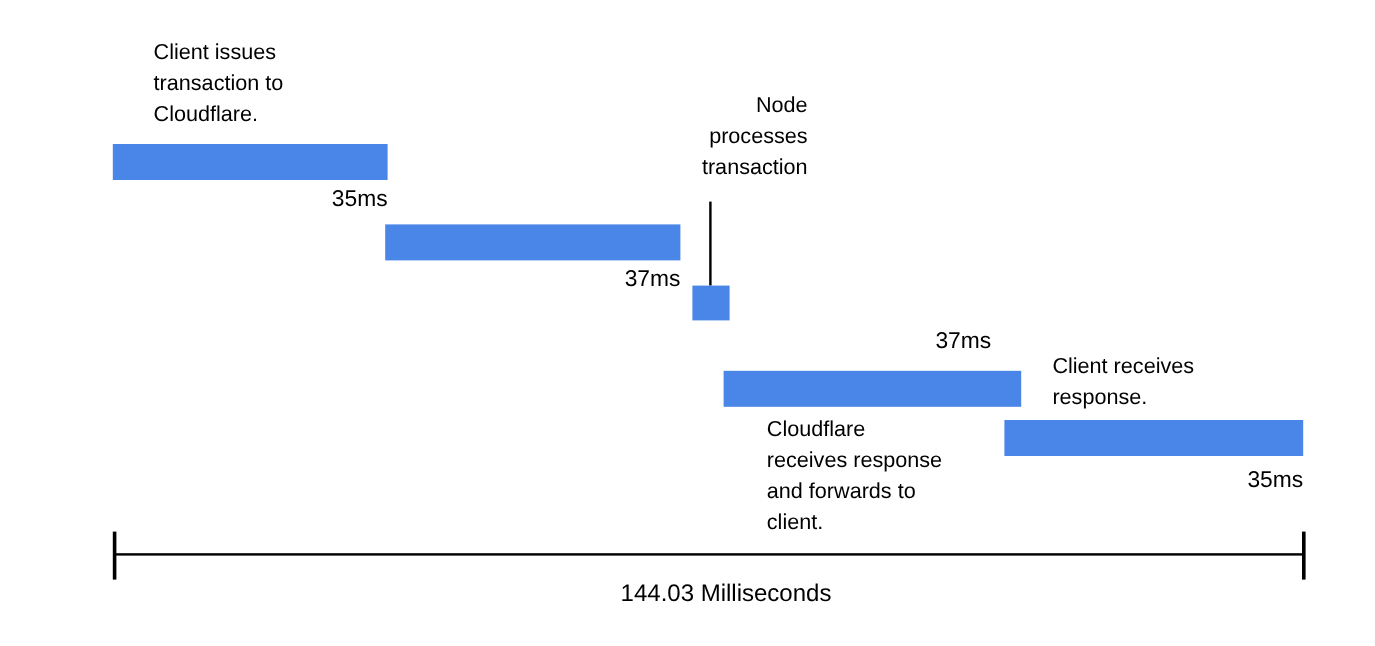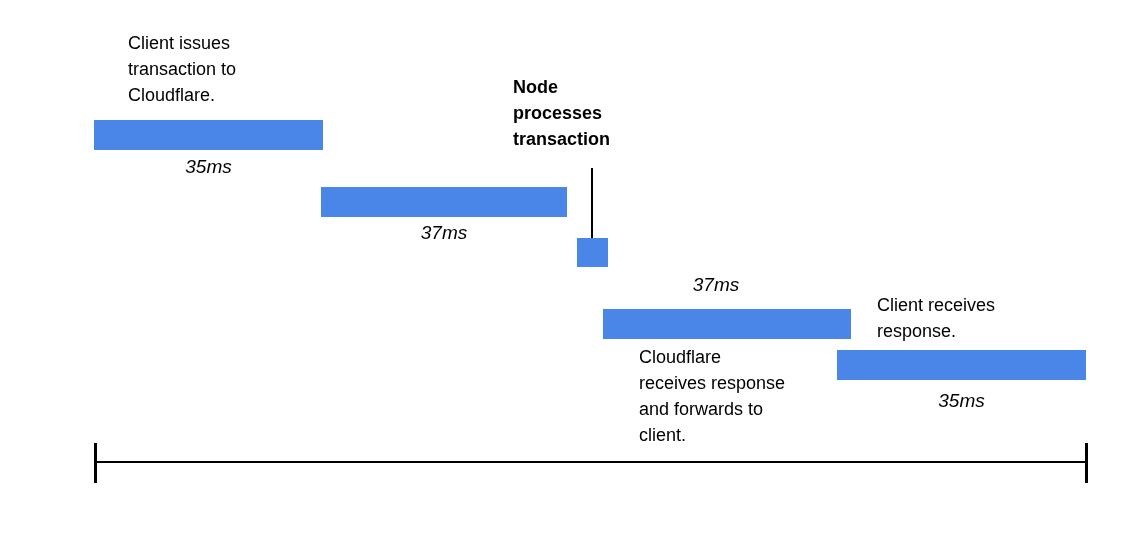--- a/index.html
+++ b/index.html
@@ -19,30 +19,29 @@
   .lbl {
     position: absolute;
     font-size: 18px;
     line-height: 26px;
     white-space: pre-line;
   }
   .dur {
     position: absolute;
     font-size: 19px;
     line-height: 26px;
-    text-align: center;
+    text-align: right;
     white-space: nowrap;
-    font-style: italic;
   }
   .bar {
     position: absolute;
     height: 30px;
     background: #4a86e8; 
   }
-  .center { text-align: left; font-weight: bold; }
+  .center { text-align: right; }
 
   
   #label1 { left: 128px; top: 30px; width: 170px; }
   #bar1   { left: 94px;  top: 120px; width: 229px; }
   #dur1   { left: 94px;  top: 154px; width: 229px; }
 
   
   #label2 { left: 337px; top: 122px; width: 200px; }
   #bar2   { left: 321px; top: 187px; width: 246px; }
   #dur2   { left: 321px; top: 220px; width: 246px; }
@@ -97,14 +96,15 @@
   <div id="label4" class="lbl">Cloudflare
 receives response
 and forwards to
 client.</div>
   <div id="bar5" class="bar" style="background: rgb(74, 134, 232);"></div>
   <div id="dur5" class="dur">35ms</div>
 
   <div id="axis-line" style="background: rgb(0, 0, 0);"></div>
   <div id="axis-cap-left" style="background: rgb(0, 0, 0);"></div>
   <div id="axis-cap-right" style="background: rgb(0, 0, 0);"></div>
+  <div id="total-label">144.03 Milliseconds</div>
 
 </div>
 
 </body></html>

